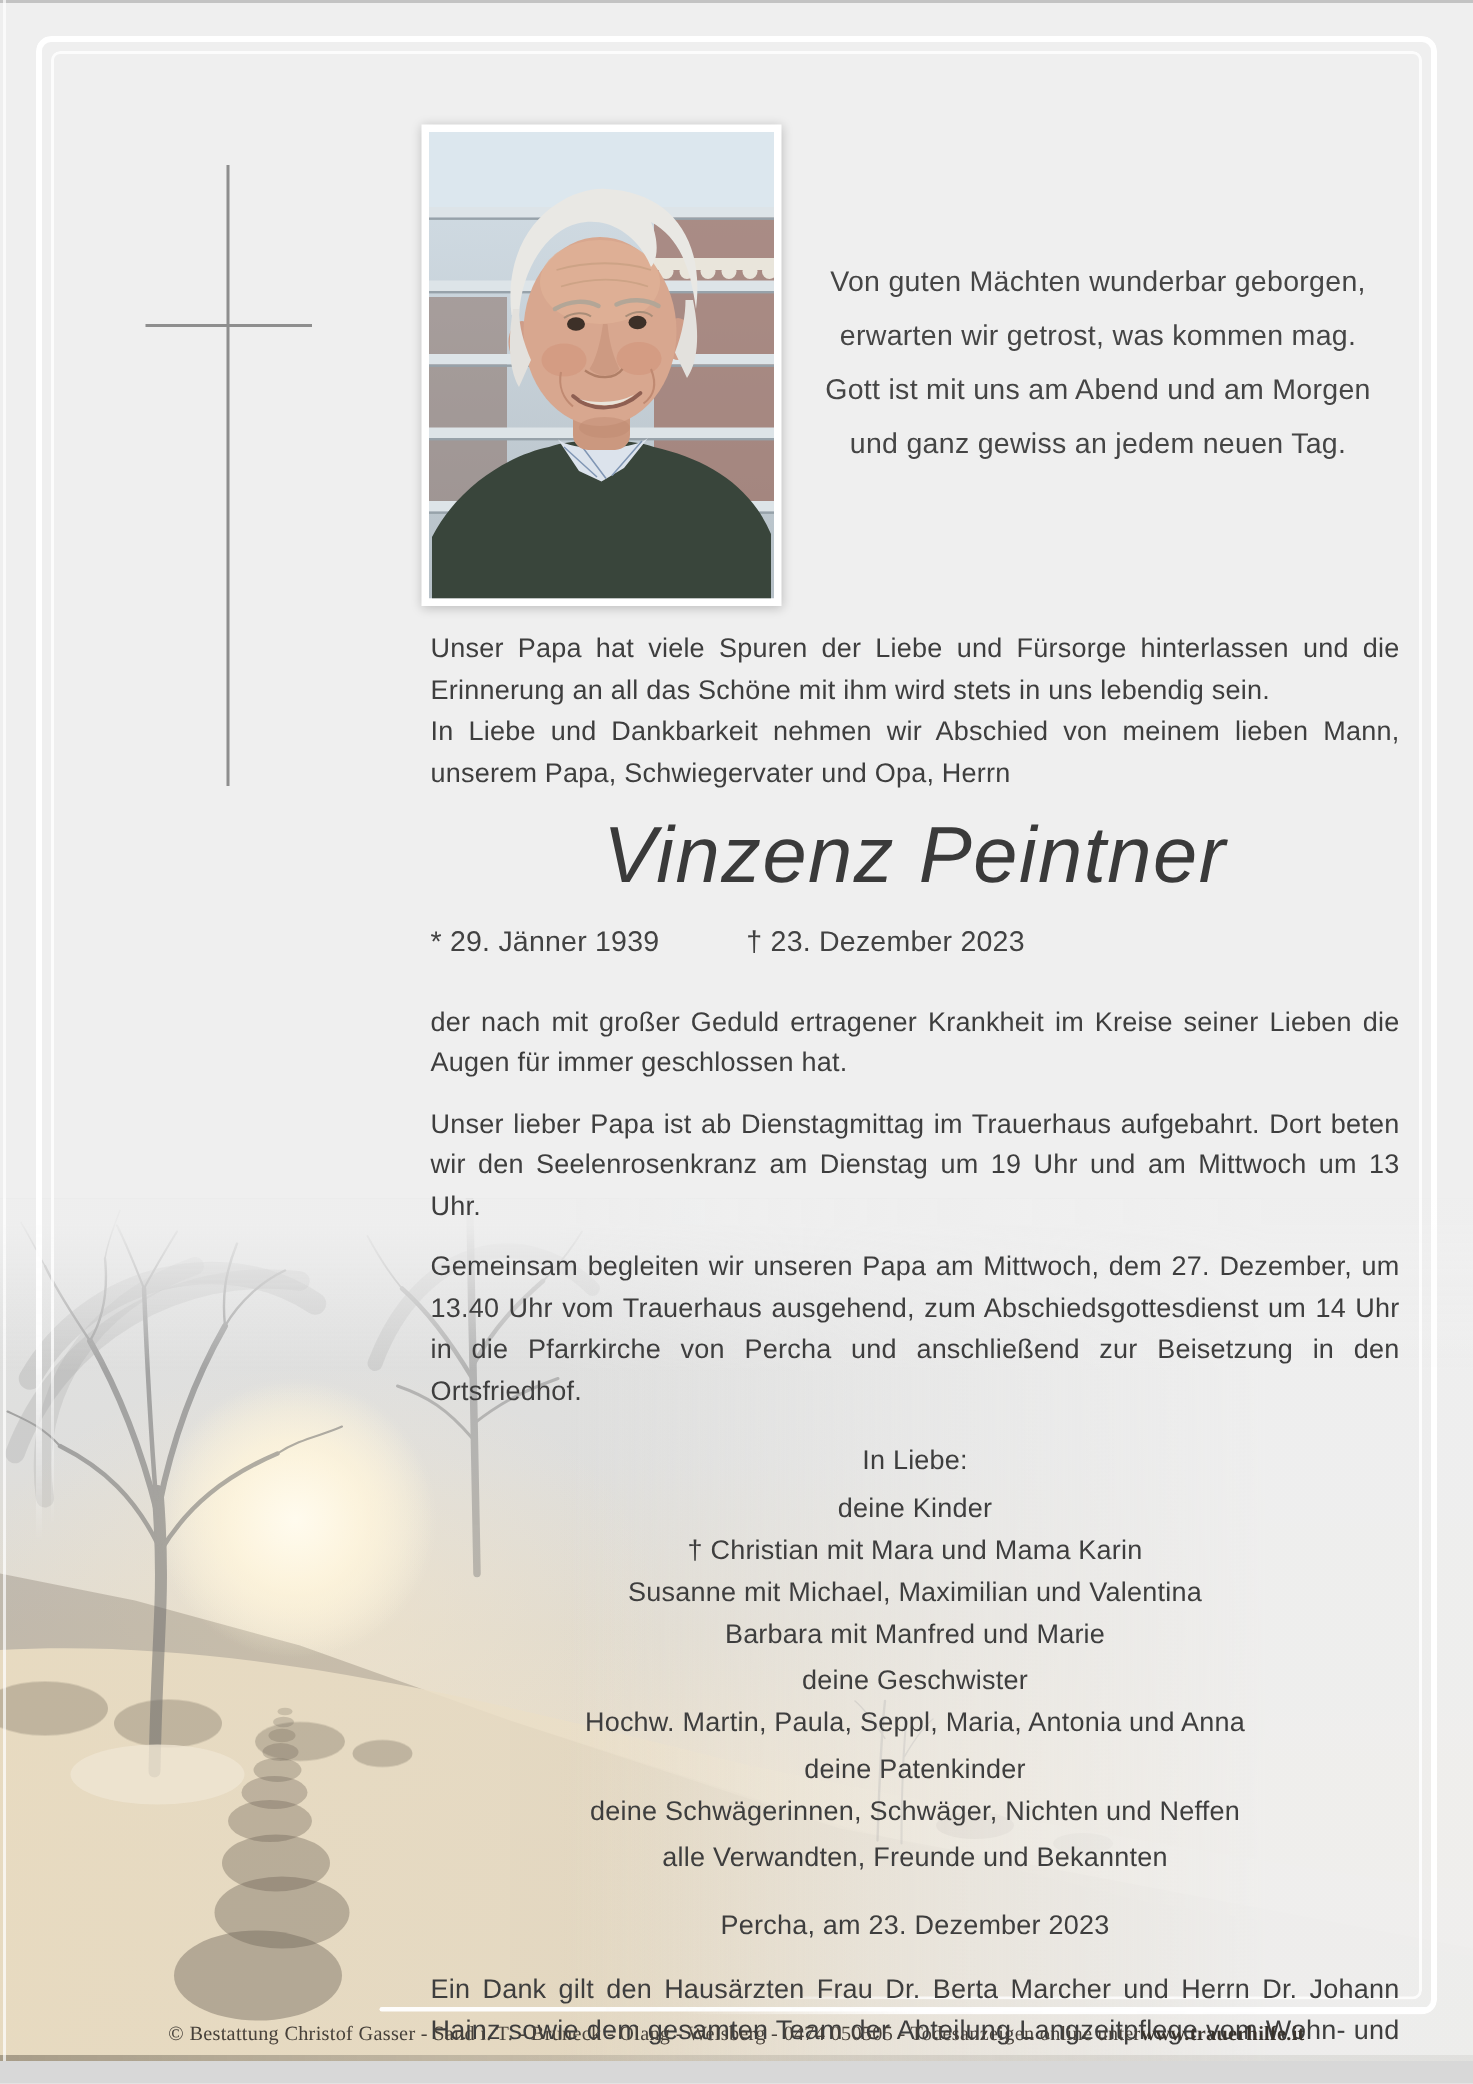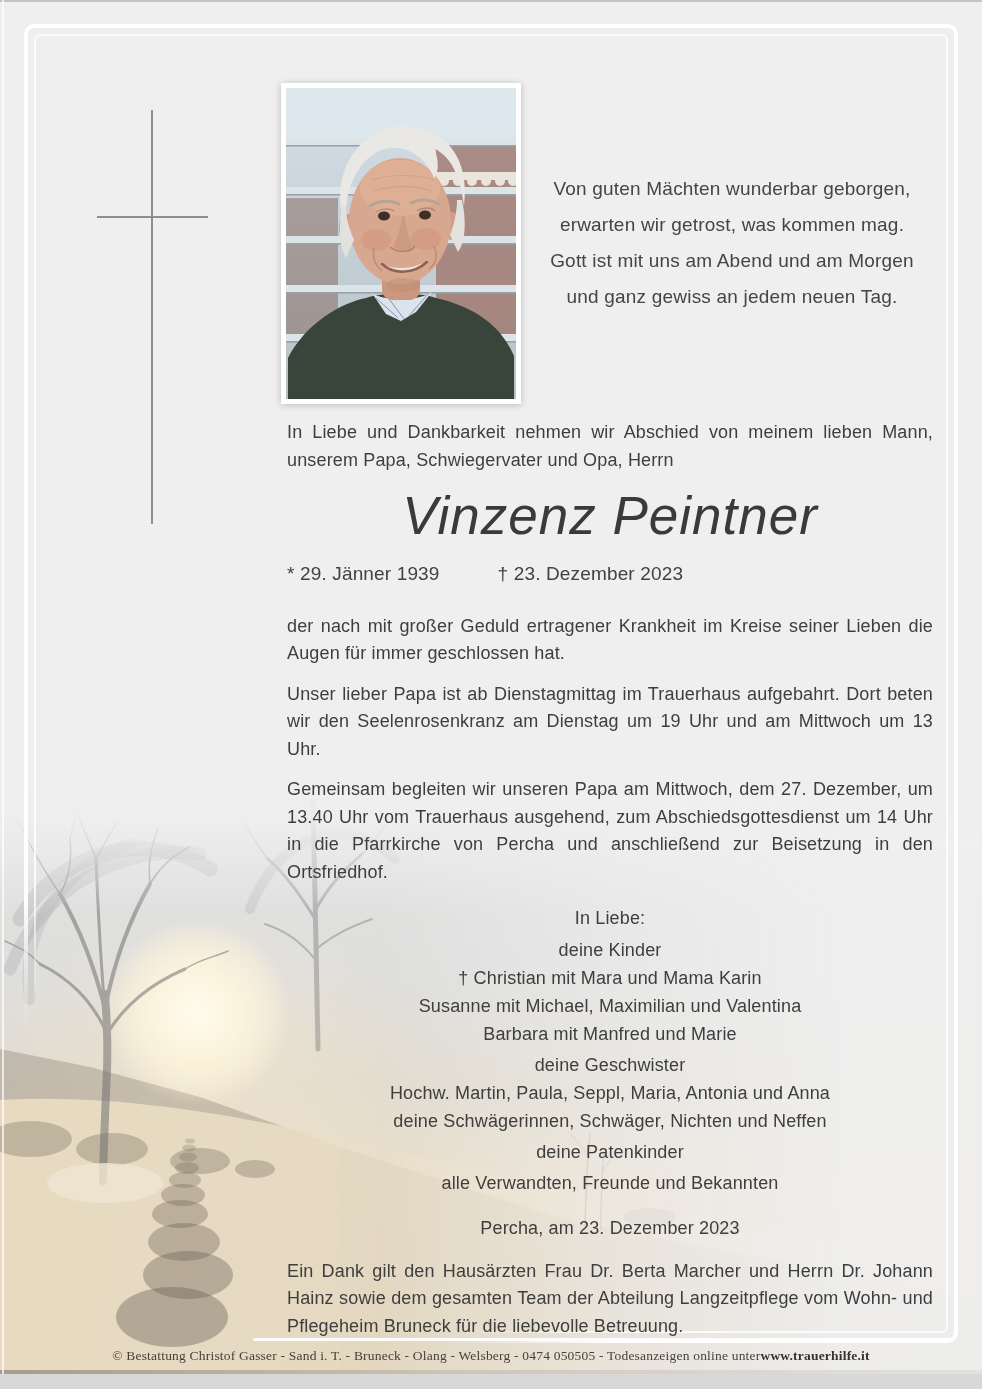--- a/index.html
+++ b/index.html
@@ -259,20 +259,21 @@
   </div>
 
   <div class="quote">
     <div>Von guten Mächten wunderbar geborgen,</div>
     <div>erwarten wir getrost, was kommen mag.</div>
     <div>Gott ist mit uns am Abend und am Morgen</div>
     <div>und ganz gewiss an jedem neuen Tag.</div>
   </div>
 
   <div class="content">
+    <p class="gap-0">Unser Papa hat viele Spuren der Liebe und Fürsorge hinterlassen und die Erinnerung an all das Schöne mit ihm wird stets in uns lebendig sein.</p>
     <p class="gap-0">In Liebe und Dankbarkeit nehmen wir Abschied von meinem lieben Mann, unserem Papa, Schwiegervater und Opa, Herrn</p>
 
     <div class="name">Vinzenz Peintner</div>
 
     <div class="dates">
       <span>* 29. Jänner 1939</span>
       <span>† 23. Dezember 2023</span>
     </div>
 
     <p class="gap-s">der nach mit großer Geduld ertragener Krankheit im Kreise seiner Lieben die Augen für immer geschlossen hat.</p>
@@ -280,22 +281,22 @@
     <p class="gap-0">Gemeinsam begleiten wir unseren Papa am Mittwoch, dem 27. Dezember, um 13.40 Uhr vom Trauerhaus ausgehend, zum Abschiedsgottesdienst um 14 Uhr in die Pfarrkirche von Percha und anschließend zur Beisetzung in den Ortsfriedhof.</p>
 
     <div class="mourners">
       <div class="m-line m-head">In Liebe:</div>
       <div class="m-line">deine Kinder</div>
       <div class="m-line">† Christian mit Mara und Mama Karin</div>
       <div class="m-line">Susanne mit Michael, Maximilian und Valentina</div>
       <div class="m-line">Barbara mit Manfred und Marie</div>
       <div class="m-line m-sp">deine Geschwister</div>
       <div class="m-line">Hochw. Martin, Paula, Seppl, Maria, Antonia und Anna</div>
+      <div class="m-line m-sp">deine Patenkinder</div>
       <div class="m-line">deine Schwägerinnen, Schwäger, Nichten und Neffen</div>
-      <div class="m-line m-sp">deine Patenkinder</div>
       <div class="m-line m-sp">alle Verwandten, Freunde und Bekannten</div>
     </div>
 
     <p class="dateline">Percha, am 23. Dezember 2023</p>
 
     <p class="gap-0">Ein Dank gilt den Hausärzten Frau Dr. Berta Marcher und Herrn Dr. Johann Hainz sowie dem gesamten Team der Abteilung Langzeitpflege vom Wohn- und Pflegeheim Bruneck für die liebevolle Betreuung.</p>
 
   </div>
 
   <div class="footer-line"></div>

